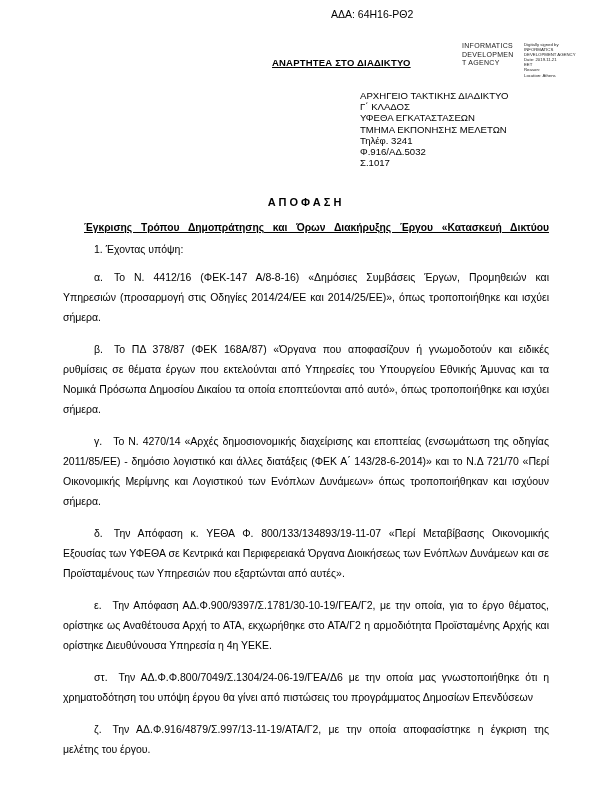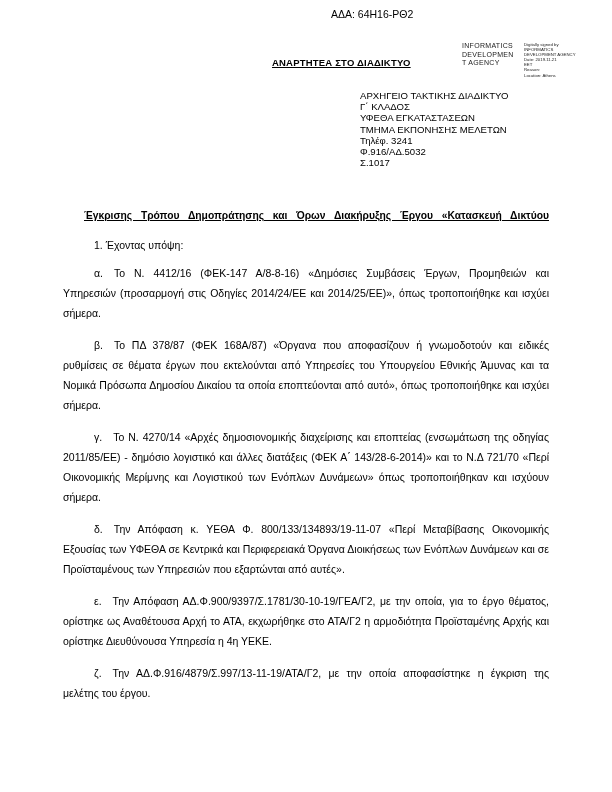--- a/index.html
+++ b/index.html
@@ -63,21 +63,21 @@
   .subject { margin-top: 14px; margin-left: 21px; }
   .subject-line {
     font-size: 10.3px;
     font-weight: bold;
     line-height: 12.5px;
     text-align: justify;
     text-align-last: justify;
     text-decoration: underline;
   }
   .intro {
-    margin-top: 16px;
+    margin-top: 8px;
     font-size: 10.5px;
     text-indent: 31px;
   }
   .body-par {
     margin: 12px 0 0 0;
     font-size: 10.5px;
     line-height: 20px;
     text-align: justify;
     text-indent: 31px;
   }
@@ -114,30 +114,32 @@
       <div class="issuer-line">Γ΄ ΚΛΑΔΟΣ</div>
       <div class="issuer-line">ΥΦΕΘΑ ΕΓΚΑΤΑΣΤΑΣΕΩΝ</div>
       <div class="issuer-line">ΤΜΗΜΑ ΕΚΠΟΝΗΣΗΣ ΜΕΛΕΤΩΝ</div>
       <div class="issuer-line">Τηλέφ. 3241</div>
       <div class="issuer-line">Φ.916/ΑΔ.5032</div>
       <div class="issuer-line">Σ.1017</div>
     </div>
 
   <div class="content">
 
+    <div class="heading">ΑΠΟΦΑΣΗ</div>
 
     <div class="subject">
         <div class="subject-line">Έγκρισης Τρόπου Δημοπράτησης και Όρων Διακήρυξης Έργου «Κατασκευή Δικτύου</div>
       </div>
 
     <div class="intro">1. Έχοντας υπόψη:</div>
 
     <div class="considerations">
         <p class="body-par"><span class="par-label">α.</span>Το Ν. 4412/16 (ΦΕΚ-147 Α/8-8-16) «Δημόσιες Συμβάσεις Έργων, Προμηθειών και Υπηρεσιών (προσαρμογή στις Οδηγίες 2014/24/ΕΕ και 2014/25/ΕΕ)», όπως τροποποιήθηκε και ισχύει σήμερα.</p>
         <p class="body-par"><span class="par-label">β.</span>Το ΠΔ 378/87 (ΦΕΚ 168Α/87) «Όργανα που αποφασίζουν ή γνωμοδοτούν και ειδικές ρυθμίσεις σε θέματα έργων που εκτελούνται από Υπηρεσίες του Υπουργείου Εθνικής Άμυνας και τα Νομικά Πρόσωπα Δημοσίου Δικαίου τα οποία εποπτεύονται από αυτό», όπως τροποποιήθηκε και ισχύει σήμερα.</p>
         <p class="body-par"><span class="par-label">γ.</span>Το Ν. 4270/14 «Αρχές δημοσιονομικής διαχείρισης και εποπτείας (ενσωμάτωση της οδηγίας 2011/85/ΕΕ) - δημόσιο λογιστικό και άλλες διατάξεις (ΦΕΚ Α΄ 143/28-6-2014)» και το Ν.Δ 721/70 «Περί Οικονομικής Μερίμνης και Λογιστικού των Ενόπλων Δυνάμεων» όπως τροποποιήθηκαν και ισχύουν σήμερα.</p>
         <p class="body-par"><span class="par-label">δ.</span>Την Απόφαση κ. ΥΕΘΑ Φ. 800/133/134893/19-11-07 «Περί Μεταβίβασης Οικονομικής Εξουσίας των ΥΦΕΘΑ σε Κεντρικά και Περιφερειακά Όργανα Διοικήσεως των Ενόπλων Δυνάμεων και σε Προϊσταμένους των Υπηρεσιών που εξαρτώνται από αυτές».</p>
         <p class="body-par"><span class="par-label">ε.</span>Την Απόφαση ΑΔ.Φ.900/9397/Σ.1781/30-10-19/ΓΕΑ/Γ2, με την οποία, για το έργο θέματος, ορίστηκε ως Αναθέτουσα Αρχή το ΑΤΑ, εκχωρήθηκε στο ΑΤΑ/Γ2 η αρμοδιότητα Προϊσταμένης Αρχής και ορίστηκε Διευθύνουσα Υπηρεσία η 4η ΥΕΚΕ.</p>
+        <p class="body-par"><span class="par-label">στ.</span>Την ΑΔ.Φ.Φ.800/7049/Σ.1304/24-06-19/ΓΕΑ/Δ6 με την οποία μας γνωστοποιήθηκε ότι η χρηματοδότηση του υπόψη έργου θα γίνει από πιστώσεις του προγράμματος Δημοσίων Επενδύσεων</p>
         <p class="body-par"><span class="par-label">ζ.</span>Την ΑΔ.Φ.916/4879/Σ.997/13-11-19/ΑΤΑ/Γ2, με την οποία αποφασίστηκε η έγκριση της μελέτης του έργου.</p>
       </div>
 
   </div>
 </div>
 
 </body></html>

